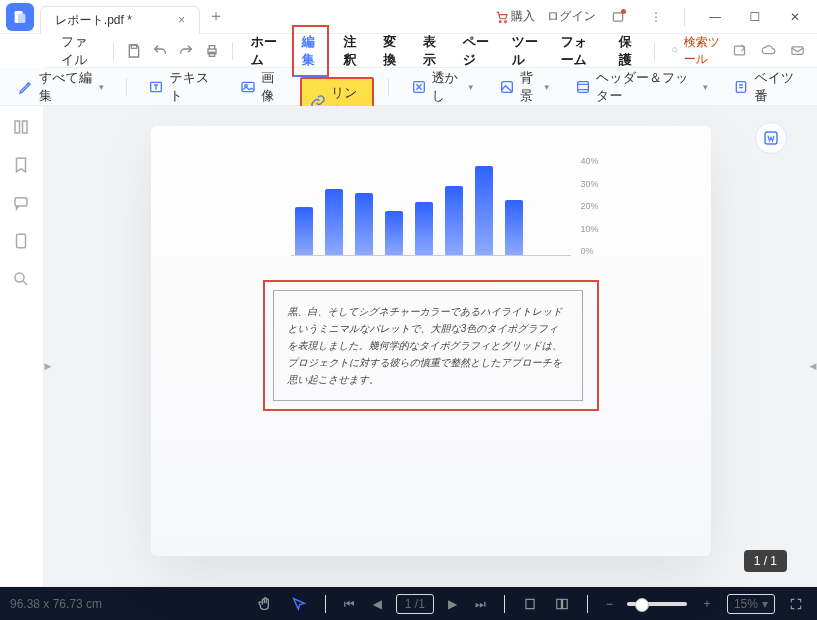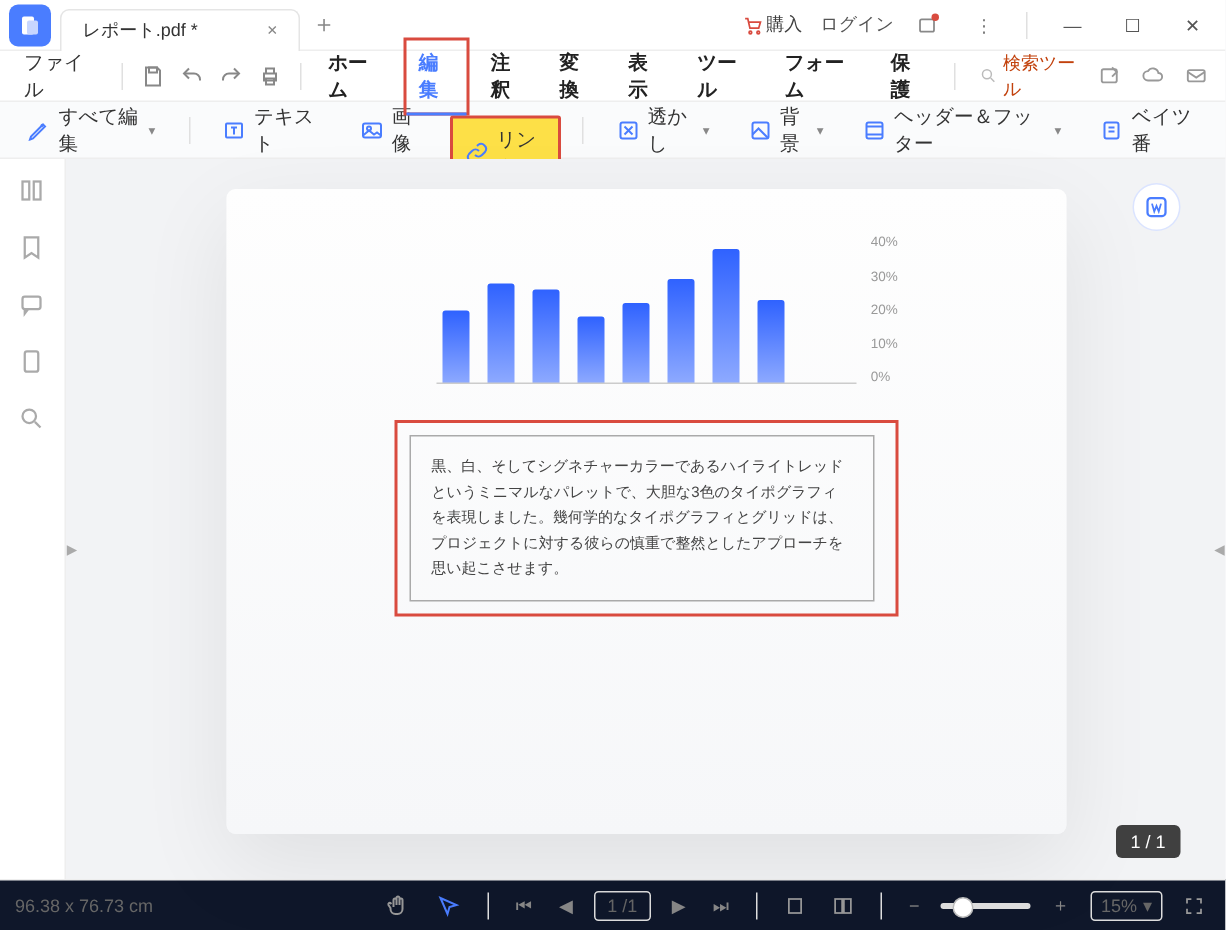--- a/index.html
+++ b/index.html
@@ -12,21 +12,21 @@
 .tab { display: flex; align-items: center; height: 28px; padding: 0 14px; background: #fff; border: 1px solid #e5e5e5; border-bottom: none; border-radius: 6px 6px 0 0; margin-top: 6px; font-size: 12px; position: relative; min-width: 160px; }
 .tab-close { margin-left: auto; color: #888; cursor: pointer; }
 .tab-add { margin-left: 8px; color: #888; font-size: 16px; cursor: pointer; }
 .title-right { margin-left: auto; display: flex; align-items: center; gap: 12px; padding-right: 8px; }
 .cart { color: #404040; display: flex; align-items: center; gap: 2px; font-size: 12px; }
 .login { color: #555; font-size: 12px; }
 .ic { width: 24px; height: 24px; display: flex; align-items: center; justify-content: center; color: #777; cursor: pointer; }
 .win-btn { width: 28px; height: 26px; display: flex; align-items: center; justify-content: center; color: #555; cursor: pointer; }
 
 
-.menubar { height: 34px; display: flex; align-items: center; padding: 0 10px; gap: 6px; border-bottom: 1px solid #eee; }
+.menubar { height: 34px; display: flex; align-items: center; padding: 0 10px; gap: 6px; border-bottom: 1px solid #eee; margin-left: 45px; }
 .menu-file { font-size: 13px; padding: 4px 6px; cursor: pointer; }
 .sep { width: 1px; height: 18px; background: #e0e0e0; margin: 0 4px; }
 .icbtn { color: #666; cursor: pointer; padding: 2px; }
 .menu-tab { font-size: 13px; font-weight: 600; padding: 6px 8px; cursor: pointer; color: #222; }
 .menu-tab.active { border: 2px solid #d94b3f; color: #4a7dff; border-bottom: 2px solid #4a7dff; position: relative; }
 .menu-tab.active::after { content: ""; position: absolute; left: 0; right: 0; bottom: -2px; height: 2px; background: #4a7dff; }
 .menu-tab.highlight-red { border: 2px solid #d94b3f; }
 .menubar .search { margin-left: 6px; color: #c2410c; display: flex; align-items: center; gap: 4px; font-size: 12px; }
 .menubar-right { margin-left: auto; display: flex; gap: 10px; color: #888; }
 
@@ -47,21 +47,21 @@
 .canvas-wrap { flex: 1; display: flex; align-items: flex-start; justify-content: center; padding: 20px; position: relative; }
 .page { width: 560px; height: 430px; background: linear-gradient(180deg,#fefefe,#f6f7f9); box-shadow: 0 20px 60px rgba(0,0,0,0.08); border-radius: 6px; position: relative; display: flex; flex-direction: column; align-items: center; padding-top: 30px; }
 .fab { position: absolute; top: 16px; right: 30px; width: 32px; height: 32px; border-radius: 50%; background: #fff; border: 1px solid #dbe4ff; color: #4a7dff; display: flex; align-items: center; justify-content: center; font-weight: 700; font-size: 13px; cursor: pointer; }
 .pagenum { position: absolute; bottom: 14px; right: 30px; background: #404040; color: #fff; padding: 4px 10px; border-radius: 4px; font-size: 12px; }
 
 .chart { width: 280px; height: 100px; position: relative; display: flex; align-items: flex-end; gap: 12px; padding-left: 4px; }
 .bar { width: 18px; background: linear-gradient(180deg,#2f62ff,#8eaaff); border-radius: 2px 2px 0 0; }
 .ylabels { position: absolute; right: -28px; top: 0; height: 100%; display: flex; flex-direction: column; justify-content: space-between; color: #999; font-size: 9px; }
 .axis { position: absolute; left: 0; right: 0; bottom: 0; height: 1px; background: #ccc; }
 
-.para-box { margin-top: 28px; width: 310px; border: 1px solid #aaa; padding: 12px 14px; font-size: 10px; line-height: 1.7; color: #444; position: relative; }
+.para-box { margin-top: 28px; width: 310px; border: 1px solid #aaa; padding: 12px 14px; font-size: 10px; line-height: 1.7; color: #444; position: relative; font-style: italic; }
 .red-frame { border: 2px solid #d94b3f; padding: 8px; width: 336px; margin-top: 24px; }
 
 
 .status { height: 34px; display: flex; align-items: center; padding: 0 10px; border-top: 1px solid #eee; background: #0f172a; font-size: 12px; color: #666; gap: 10px; }
 .status .grow { flex: 1; }
 .status .sbtn { color: #888; cursor: pointer; padding: 2px 4px; display: inline-flex; align-items: center; }
 .pageinput { border: 1px solid #ddd; padding: 2px 6px; width: 38px; text-align: center; border-radius: 3px; }
 .slider { width: 60px; height: 4px; background: #ddd; border-radius: 2px; position: relative; }
 .slider::after { content: ""; position: absolute; left: 8px; top: -4px; width: 12px; height: 12px; background: #fff; border: 1px solid #bbb; border-radius: 50%; }
 .zoom-sel { border: 1px solid #ddd; padding: 2px 6px; border-radius: 3px; display: flex; align-items: center; gap: 4px; }
@@ -134,20 +134,21 @@
         <path d="M8 9V4h8v5"></path>
         <rect x="8" y="14" width="8" height="6"></rect>
       </svg>
     </span>
   <span class="sep"></span>
   <span class="menu-tab">ホーム</span>
   <span class="menu-tab active highlight-red">編集</span>
   <span class="menu-tab">注釈</span>
   <span class="menu-tab">変換</span>
   <span class="menu-tab">表示</span>
+  <span class="menu-tab">ページ</span>
   <span class="menu-tab">ツール</span>
   <span class="menu-tab">フォーム</span>
   <span class="menu-tab">保護</span>
   <span class="sep"></span>
   <span class="search">
     <svg width="13" height="13" viewBox="0 0 24 24" fill="none" stroke="#bbb" stroke-width="2">
         <circle cx="10" cy="10" r="6"></circle>
         <path d="M20 20l-5-5"></path>
       </svg>
     <span>検索ツール</span>

